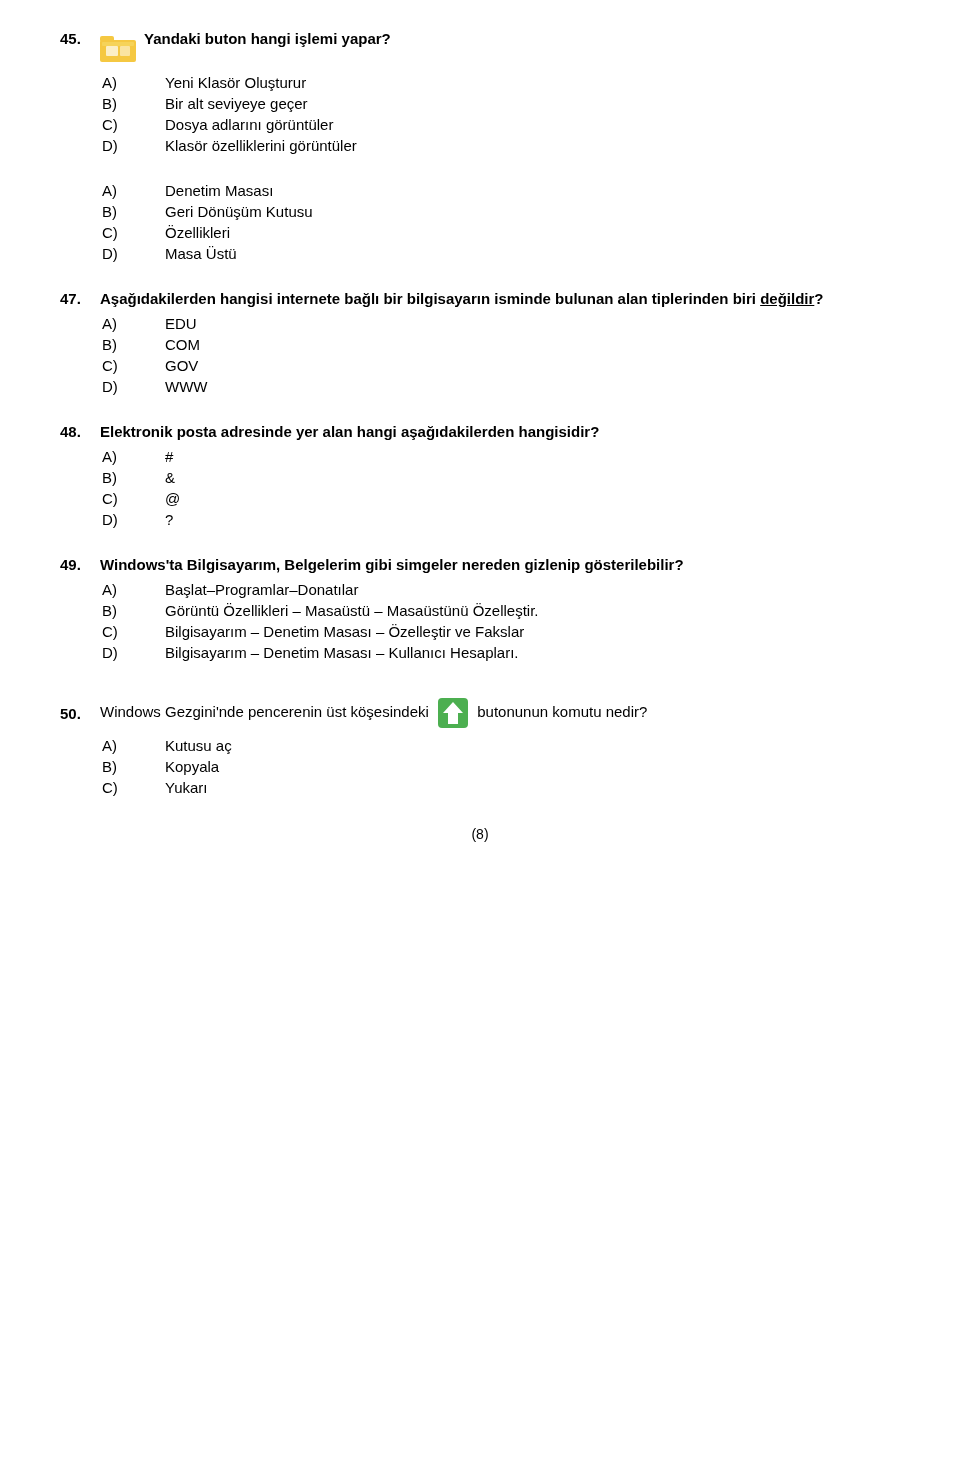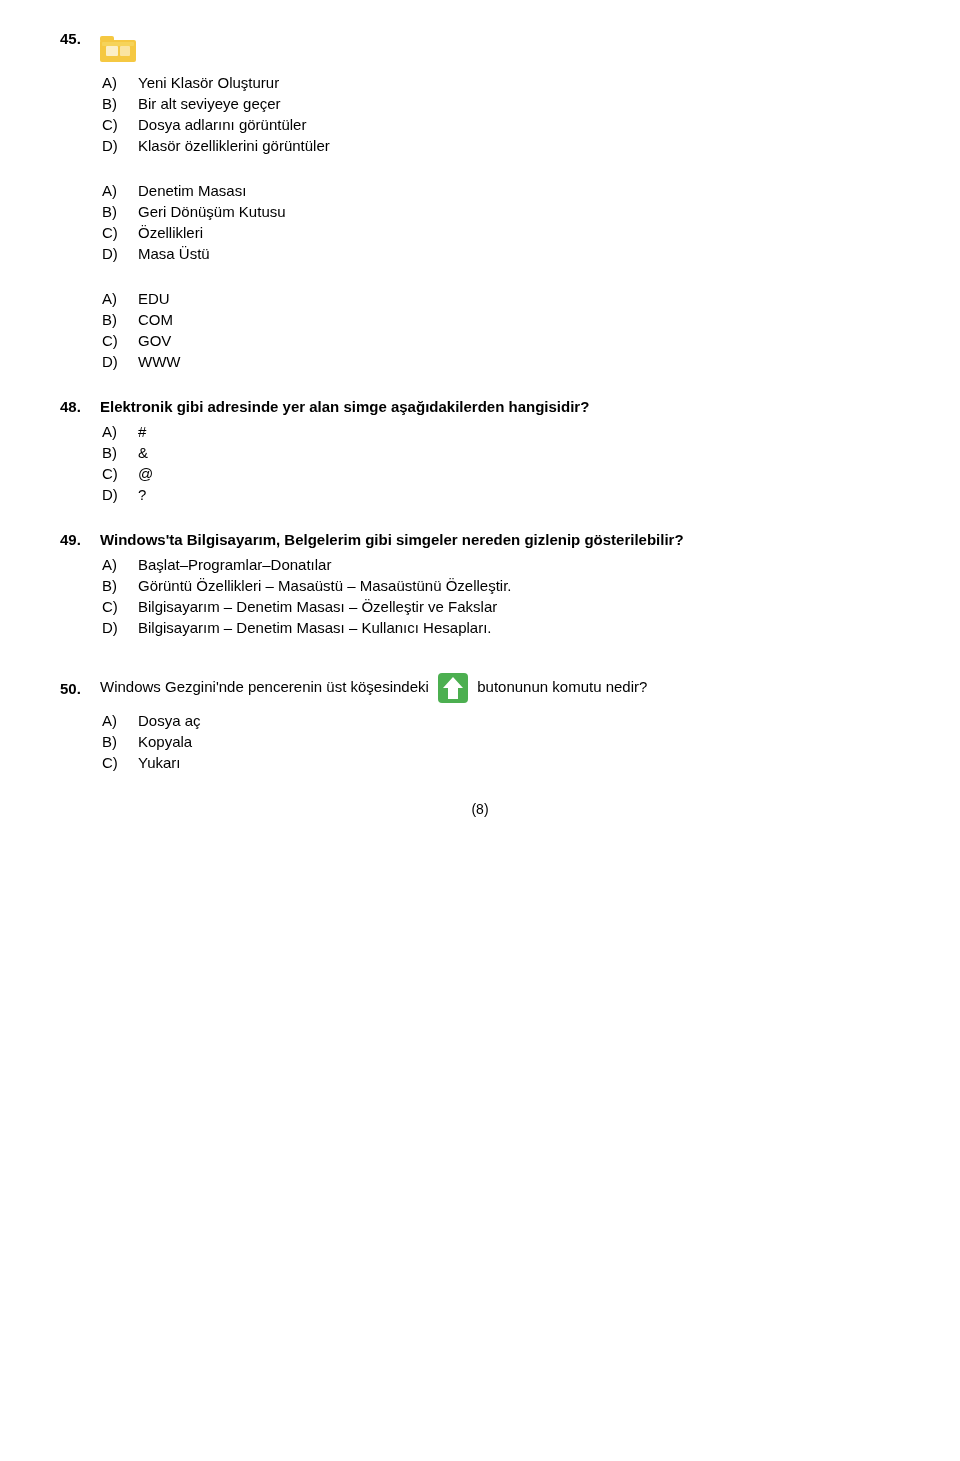--- a/index.html
+++ b/index.html
@@ -18,20 +18,21 @@
     }
     .question-block {
       margin-bottom: 28px;
     }
     .question-header {
       display: flex;
       align-items: flex-start;
       margin-bottom: 8px;
       font-weight: bold;
       font-size: 15px;
+      justify-content: flex-end;
     }
     .question-number {
       min-width: 40px;
       font-weight: bold;
     }
     .question-text {
       font-weight: bold;
       flex: 1;
     }
     .question-icon {
@@ -50,20 +51,21 @@
     .option-row {
       display: flex;
       margin-bottom: 4px;
       font-size: 15px;
     }
     .option-letter {
       min-width: 36px;
     }
     .option-text {
       flex: 1;
+      margin-left: 27px;
     }
     .underline {
       text-decoration: underline;
     }
     .page-footer {
       text-align: center;
       margin-top: 30px;
       font-size: 14px;
     }
     .inline-icon {
@@ -85,20 +87,21 @@
         <rect x="0" y="8" width="36" height="22" rx="2" ry="2" fill="#f5c842"></rect>
 
         <rect x="0" y="4" width="14" height="6" rx="2" ry="2" fill="#f5c842"></rect>
 
         <rect x="2" y="10" width="32" height="4" rx="1" fill="#f8dd70" opacity="0.5"></rect>
 
         <rect x="6" y="14" width="12" height="10" rx="1" fill="#fff" opacity="0.7"></rect>
         <rect x="20" y="14" width="10" height="10" rx="1" fill="#fff" opacity="0.5"></rect>
       </svg>
     </span>
+    <span class="question-text">Yandaki buton hangi işlemi yapar?</span>
   </div>
   <div class="options">
     <div class="option-row">
       <span class="option-letter">A)</span>
       <span class="option-text">Yeni Klasör Oluşturur</span>
     </div>
     <div class="option-row">
       <span class="option-letter">B)</span>
       <span class="option-text">Bir alt seviyeye geçer</span>
     </div>
@@ -128,20 +131,26 @@
       <span class="option-text">Özellikleri</span>
     </div>
     <div class="option-row">
       <span class="option-letter">D)</span>
       <span class="option-text">Masa Üstü</span>
     </div>
   </div>
 </div>
 
 <div class="question-block">
+  <div class="question-header">
+    <span class="question-number">47.</span>
+    <span class="question-text">
+      Aşağıdakilerden hangisi internete bağlı bir bilgisayarın isminde bulunan alan tiplerinden biri <span class="underline">değildir</span>?
+    </span>
+  </div>
   <div class="options">
     <div class="option-row">
       <span class="option-letter">A)</span>
       <span class="option-text">EDU</span>
     </div>
     <div class="option-row">
       <span class="option-letter">B)</span>
       <span class="option-text">COM</span>
     </div>
     <div class="option-row">
@@ -151,21 +160,21 @@
     <div class="option-row">
       <span class="option-letter">D)</span>
       <span class="option-text">WWW</span>
     </div>
   </div>
 </div>
 
 <div class="question-block">
   <div class="question-header">
     <span class="question-number">48.</span>
-    <span class="question-text">Elektronik gibi adresinde yer alan simge aşağıdakilerden hangisidir?</span>
+    <span class="question-text">Elektronik posta adresinde yer alan hangi aşağıdakilerden hangisidir?</span>
   </div>
   <div class="options">
     <div class="option-row">
       <span class="option-letter">A)</span>
       <span class="option-text">#</span>
     </div>
     <div class="option-row">
       <span class="option-letter">B)</span>
       <span class="option-text">&amp;</span>
     </div>
@@ -218,21 +227,21 @@
 
           <polygon points="16,5 26,16 21,16 21,27 11,27 11,16 6,16" fill="white"></polygon>
         </svg>
       </span>
       <span>butonunun komutu nedir?</span>
     </span>
   </div>
   <div class="options">
     <div class="option-row">
       <span class="option-letter">A)</span>
-      <span class="option-text">Dosya aç</span>
+      <span class="option-text">Kutusu aç</span>
     </div>
     <div class="option-row">
       <span class="option-letter">B)</span>
       <span class="option-text">Kopyala</span>
     </div>
     <div class="option-row">
       <span class="option-letter">C)</span>
       <span class="option-text">Yukarı</span>
     </div>
   </div>

